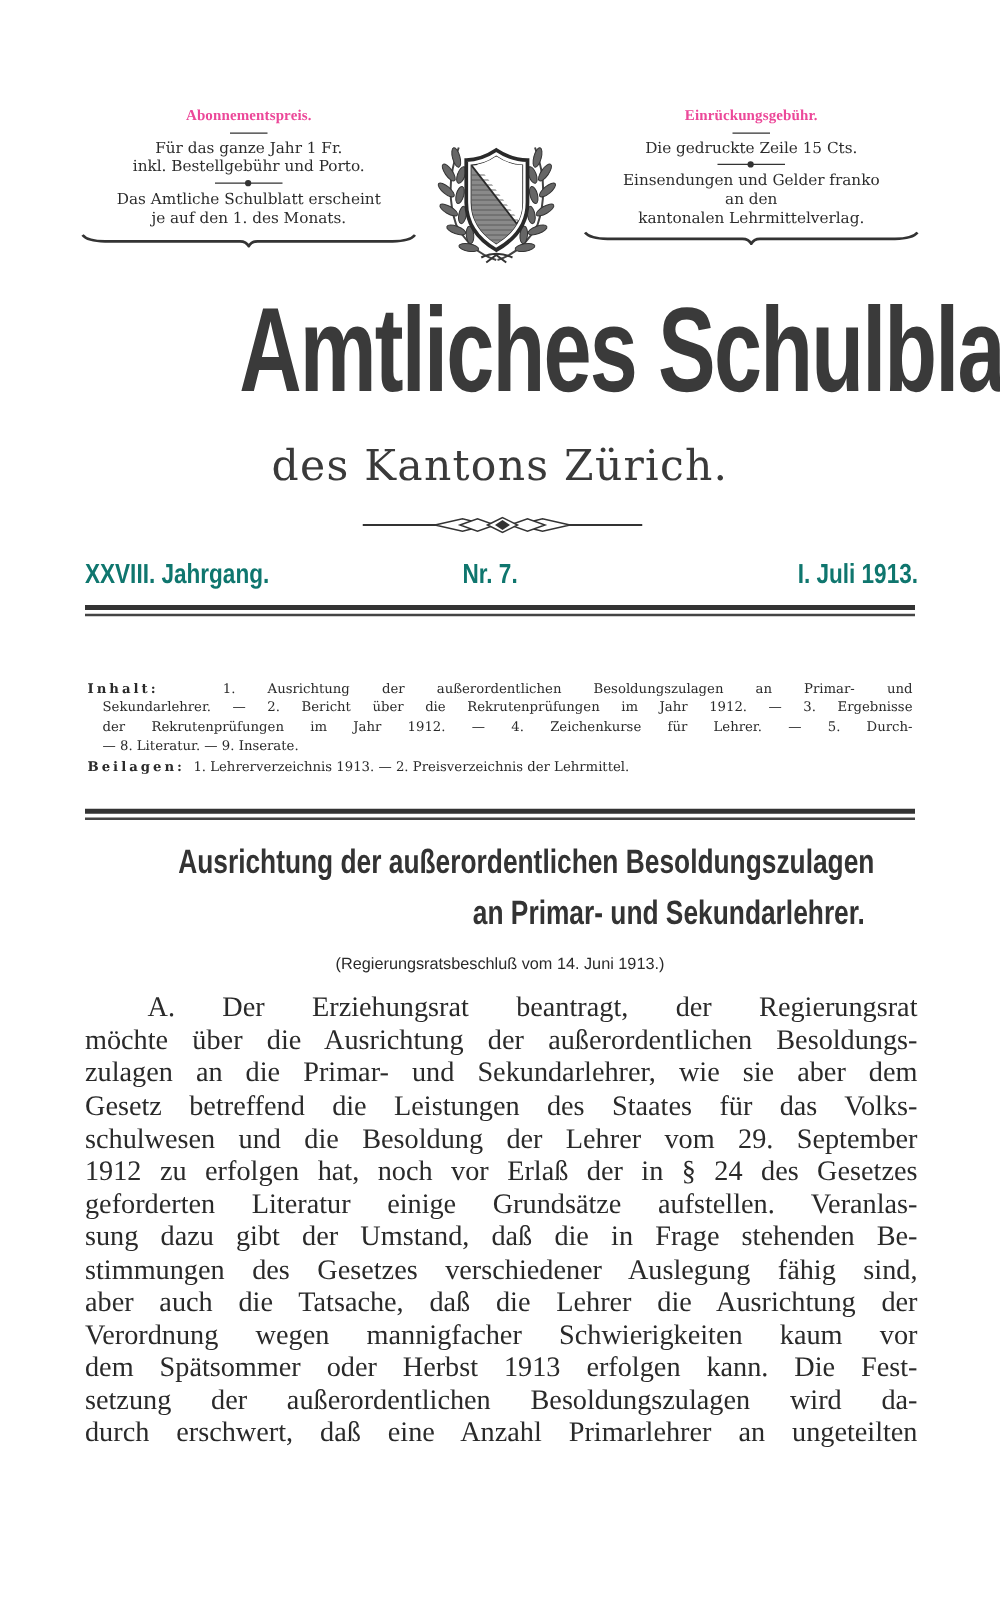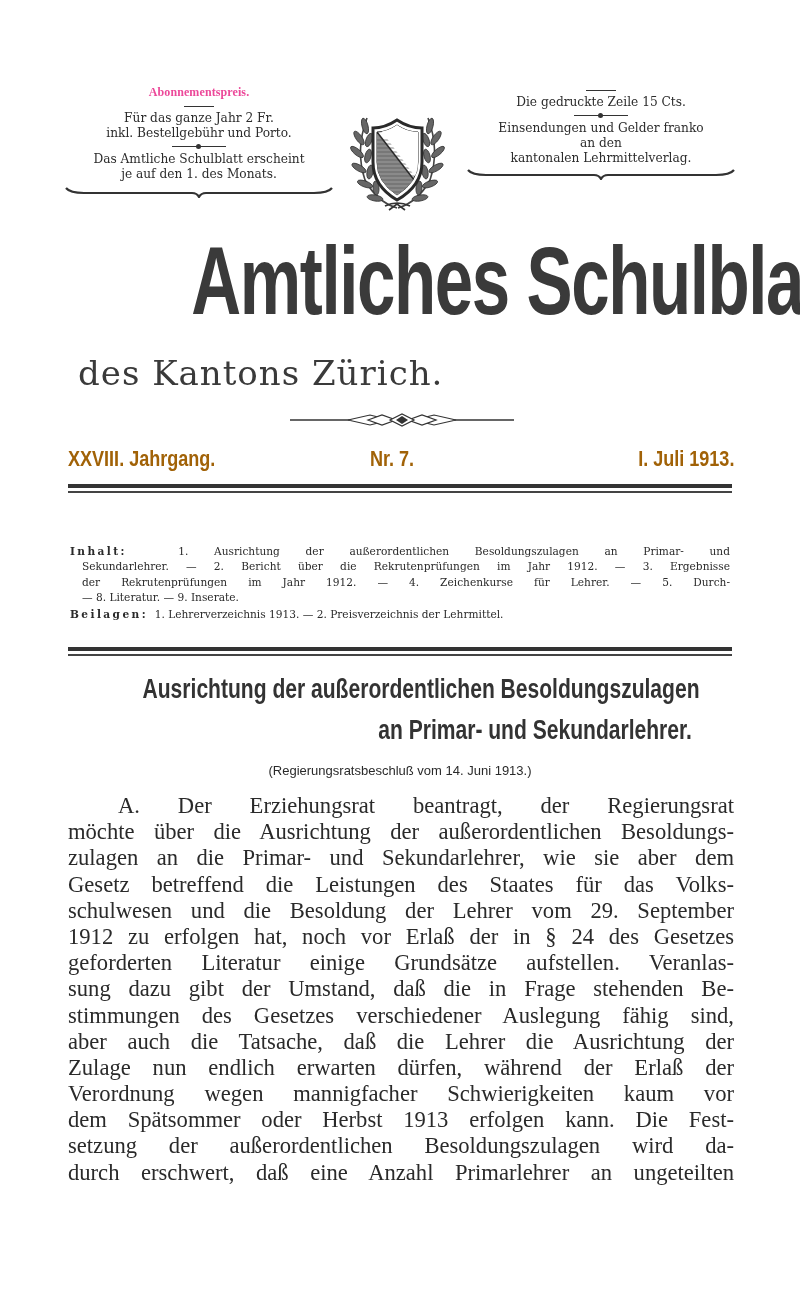--- a/index.html
+++ b/index.html
@@ -31,29 +31,29 @@
   
   .masthead {
     position: absolute; left: 64px; top: 226px; width: 672px; height: 110px;
     font-family: "Liberation Sans", sans-serif; font-weight: bold;
     font-size: 96px; line-height: 110px; color: #3a3a3a;
     text-align: center; white-space: nowrap;
     transform-origin: center center;
   }
   .masthead span { display: inline-block; transform: scaleX(0.72); transform-origin: center; letter-spacing: -2px; }
   .subtitle {
-    position: absolute; left: 78px; top: 352px; width: 672px; text-align: left;
+    position: absolute; left: 64px; top: 352px; width: 672px; text-align: center;
     font-family: "DejaVu Serif", serif; font-size: 34px; line-height: 42px; color: #3a3a3a;
     letter-spacing: 1px;
   }
   .ornament { position: absolute; left: 290px; top: 412px; width: 224px; height: 14px; }
 
   
   .issue { position: absolute; top: 446px; font-family: "Liberation Sans", sans-serif; font-weight: bold;
-    font-size: 22px; line-height: 26px; color: #a16207; white-space: nowrap; }
+    font-size: 22px; line-height: 26px; color: #0f766e; white-space: nowrap; }
   .issue span { display: inline-block; transform: scaleX(0.82); }
   .issue.left { left: 68px; } .issue.left span { transform-origin: left; }
   .issue.mid { left: 370px; } .issue.mid span { transform-origin: left; }
   .issue.right { right: 66px; } .issue.right span { transform-origin: right; }
 
   .double-rule { position: absolute; left: 68px; width: 664px; }
   .double-rule .thick { height: 4px; background: #333; }
   .double-rule .thin { height: 1.5px; background: #444; margin-top: 3px; }
 
   
@@ -75,21 +75,21 @@
     font-size: 22.6px; line-height: 26.2px; color: #2a2a2a; }
   .body-text .ln { display: block; text-align: justify; text-align-last: justify; white-space: nowrap; height: 26.2px; }
   .body-text .ln.first { padding-left: 50px; }
 </style>
 </head>
 <body>
 
 <div class="hcol left">
   <div class="caption">Abonnementspreis.</div>
   <div class="short-rule"></div>
-  <div class="line">Für das ganze Jahr 2 Fr.</div>
+  <div class="line">Für das ganze Jahr 1 Fr.</div>
   <div class="line">inkl. Bestellgebühr und Porto.</div>
   <div class="dot-rule">
       <div class="bar"></div>
       <div class="dot"></div>
     </div>
   <div class="line">Das Amtliche Schulblatt erscheint</div>
   <div class="line">je auf den 1. des Monats.</div>
   <div class="brace">
     <svg width="270" height="12" viewBox="0 0 270 12">
       <path d="M2,2 Q6,7 20,7 L128,7 Q133,7 135,11 Q137,7 142,7 L250,7 Q264,7 268,2" fill="none" stroke="#333" stroke-width="2.2"></path>
@@ -155,20 +155,21 @@
         <line x1="30" y1="78" x2="80" y2="78"></line>
           <line x1="30" y1="82" x2="80" y2="82"></line>
       </g>
       <polygon points="32,15 80,15 80,80" fill="#fff"></polygon>
       <line x1="32" y1="22" x2="73" y2="75" stroke="#2a2a2a" stroke-width="1.5"></line>
     </g>
   </svg>
 </div>
 
 <div class="hcol right">
+  <div class="caption">Einrückungsgebühr.</div>
   <div class="short-rule"></div>
   <div class="line">Die gedruckte Zeile 15 Cts.</div>
   <div class="dot-rule">
       <div class="bar"></div>
       <div class="dot"></div>
     </div>
   <div class="line">Einsendungen und Gelder franko</div>
   <div class="line">an den</div>
   <div class="line">kantonalen Lehrmittelverlag.</div>
   <div class="brace" style="margin-top:2px">
@@ -225,18 +226,17 @@
   <span class="ln first">A. Der Erziehungsrat beantragt, der Regierungsrat</span>
   <span class="ln">möchte über die Ausrichtung der außerordentlichen Besoldungs-</span>
   <span class="ln">zulagen an die Primar- und Sekundarlehrer, wie sie aber dem</span>
   <span class="ln">Gesetz betreffend die Leistungen des Staates für das Volks-</span>
   <span class="ln">schulwesen und die Besoldung der Lehrer vom 29. September</span>
   <span class="ln">1912 zu erfolgen hat, noch vor Erlaß der in § 24 des Gesetzes</span>
   <span class="ln">geforderten Literatur einige Grundsätze aufstellen. Veranlas-</span>
   <span class="ln">sung dazu gibt der Umstand, daß die in Frage stehenden Be-</span>
   <span class="ln">stimmungen des Gesetzes verschiedener Auslegung fähig sind,</span>
   <span class="ln">aber auch die Tatsache, daß die Lehrer die Ausrichtung der</span>
-  <span class="ln">Zulage nun endlich erwarten dürfen, während der Erlaß der</span>
   <span class="ln">Verordnung wegen mannigfacher Schwierigkeiten kaum vor</span>
   <span class="ln">dem Spätsommer oder Herbst 1913 erfolgen kann. Die Fest-</span>
   <span class="ln">setzung der außerordentlichen Besoldungszulagen wird da-</span>
   <span class="ln">durch erschwert, daß eine Anzahl Primarlehrer an ungeteilten</span>
 </div>
 
 </body></html>

